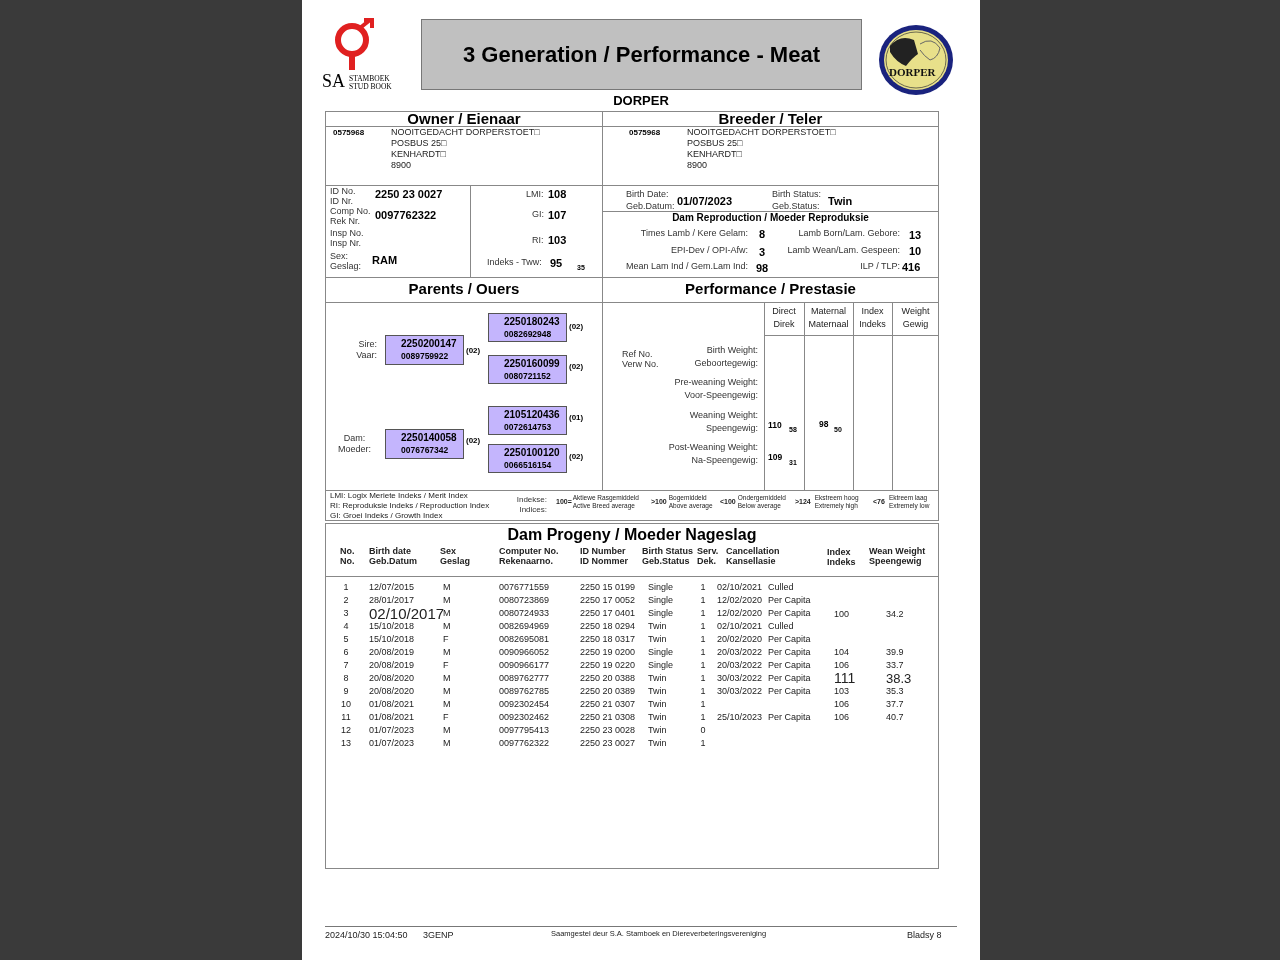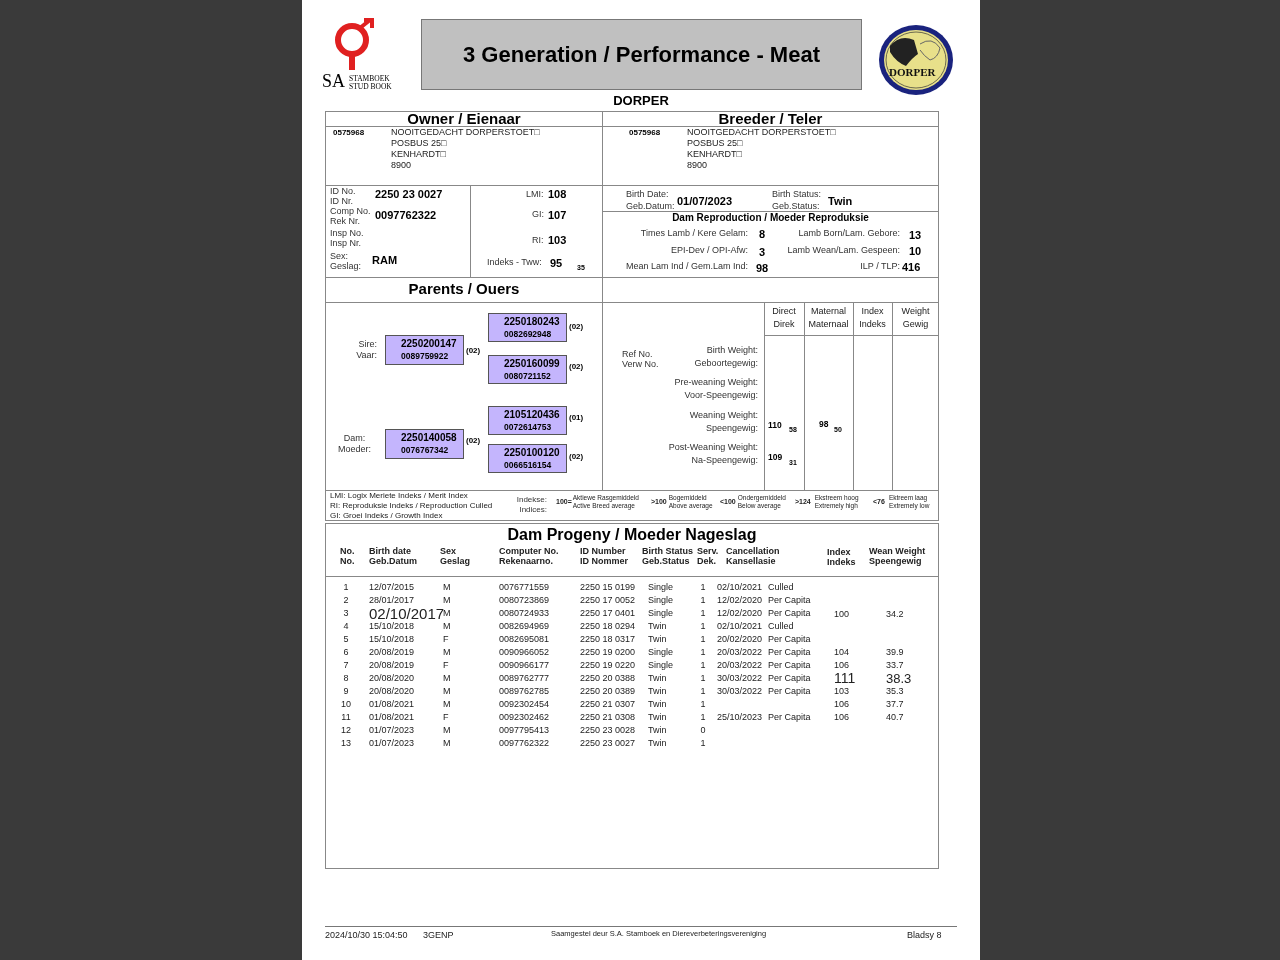--- a/index.html
+++ b/index.html
@@ -134,20 +134,21 @@
   <div class="abs t11b" style="left:607px;top:229px;">13</div>
   <div class="abs lbl" style="left:470px;top:245px;width:128px;text-align:right;">Lamb Wean/Lam. Gespeen:</div>
   <div class="abs t11b" style="left:607px;top:245px;">10</div>
   <div class="abs lbl" style="left:470px;top:261px;width:128px;text-align:right;">ILP / TLP:</div>
   <div class="abs t11b" style="left:600px;top:261px;">416</div>
 
   <div class="frame" style="left:23px;top:277px;width:614px;height:214px;"></div>
   <div class="vline" style="left:300px;top:277px;height:214px;"></div>
   <div class="hline" style="left:23px;top:302px;width:614px;"></div>
   <div class="sec-title" style="left:23px;top:280px;width:278px;">Parents / Ouers</div>
+  <div class="sec-title" style="left:300px;top:280px;width:337px;">Performance / Prestasie</div>
 
   <div class="abs lbl" style="left:30px;top:339px;width:45px;text-align:right;line-height:11px;">
       <div>Sire:</div>
       <div>Vaar:</div>
     </div>
   <div class="pbox" style="left:83px;top:335px;width:79px;height:30px;">
       <div class="big">2250200147</div>
       <div class="sm">0089759922</div>
     </div>
   <div class="abs b t8" style="left:164px;top:346px;">(02)</div>
@@ -230,21 +231,21 @@
   <div class="abs b" style="left:466px;top:420px;font-size:8.5px;">110</div>
   <div class="abs b" style="left:487px;top:426px;font-size:7px;">58</div>
   <div class="abs b" style="left:517px;top:419px;font-size:8.5px;">98</div>
   <div class="abs b" style="left:532px;top:426px;font-size:7px;">50</div>
   <div class="abs b" style="left:466px;top:452px;font-size:8.5px;">109</div>
   <div class="abs b" style="left:487px;top:459px;font-size:7px;">31</div>
 
   <div class="frame" style="left:23px;top:490px;width:614px;height:31px;"></div>
   <div class="abs" style="left:28px;top:491px;font-size:8px;line-height:10px;color:#222;">
     <div>LMI: Logix Meriete Indeks / Merit Index</div>
-      <div>RI: Reproduksie Indeks / Reproduction Culled</div>
+      <div>RI: Reproduksie Indeks / Reproduction Index</div>
       <div>GI: Groei Indeks / Growth Index</div>
   </div>
   <div class="abs" style="left:205px;top:495px;width:40px;text-align:right;font-size:8px;line-height:10px;color:#333;">
       <div>Indekse:</div>
       <div>Indices:</div>
     </div>
 
   <div class="abs" style="left:254px;top:494px;display:flex;align-items:center;font-size:6.5px;line-height:8px;color:#222;">
     <span class="b" style="font-size:7px;margin-right:1px;">100=</span>
       <span>

